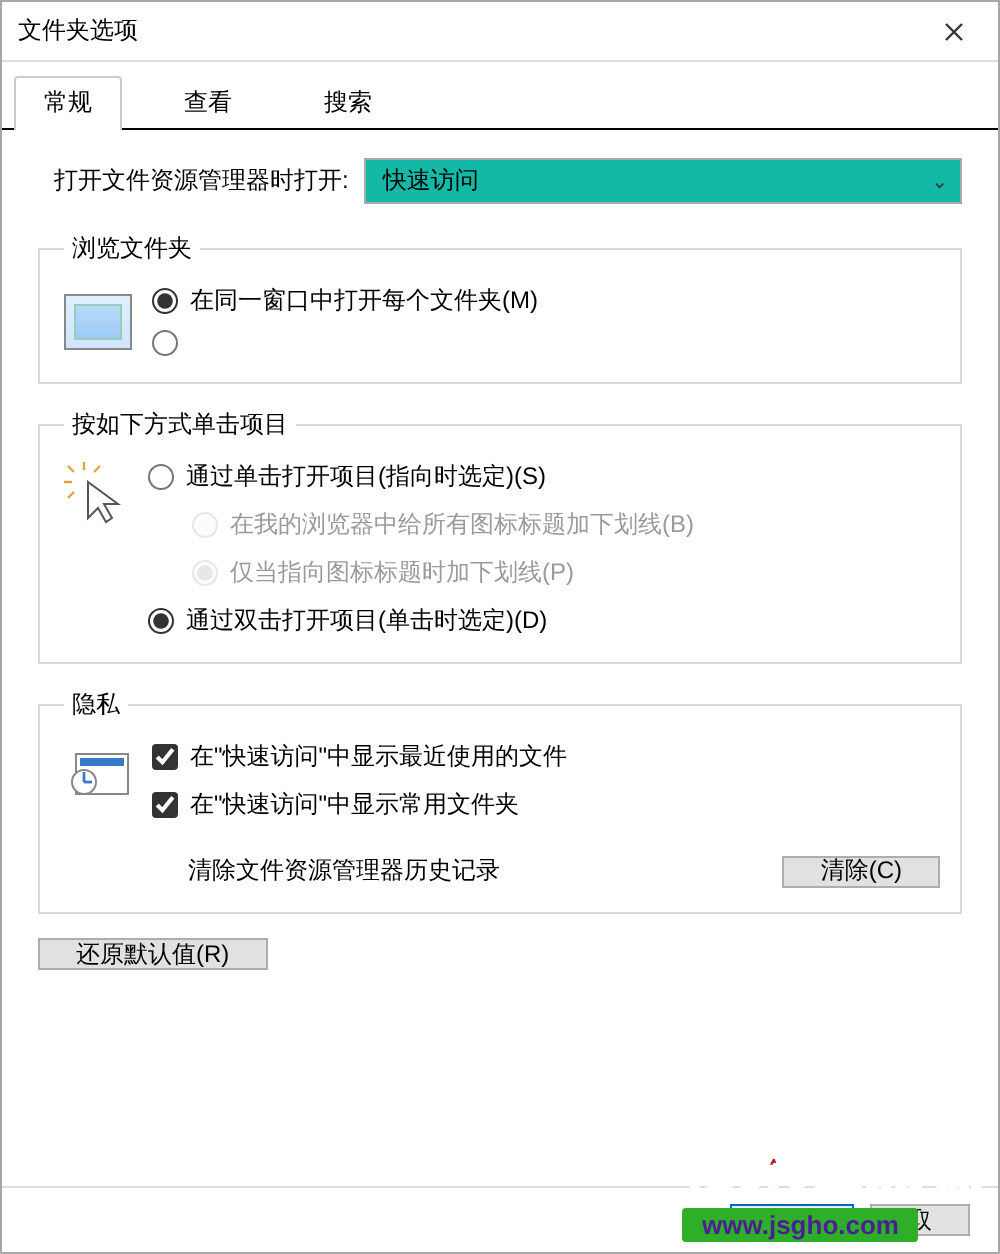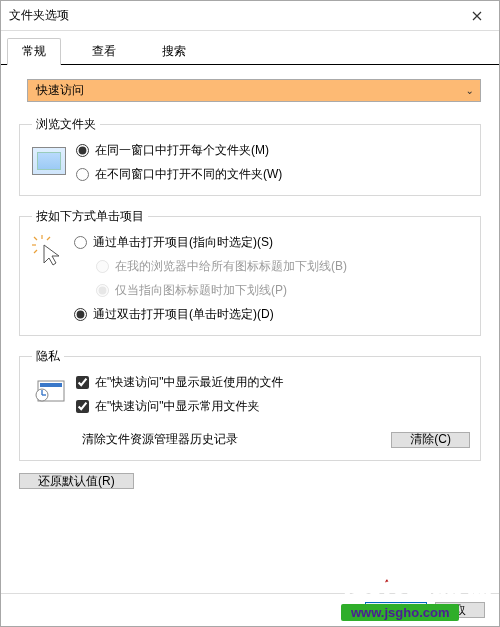--- a/index.html
+++ b/index.html
@@ -75,21 +75,21 @@
     padding-left: 8px;
   }
   .select {
     flex: 1;
     border: 1px solid #aaa;
     height: 23px;
     display: flex;
     align-items: center;
     justify-content: space-between;
     padding: 0 6px 0 8px;
-    background: #fdba74;
+    background: #14b8a6;
     font-size: 12px;
   }
   .select .chev { font-size: 10px; color: #333; }
   fieldset {
     border: 1px solid #d8d8d8;
     margin: 0 0 12px 0;
     padding: 8px 10px 12px 12px;
   }
   legend {
     padding: 0 4px;
@@ -126,20 +126,21 @@
     display: inline-flex;
     align-items: center;
     justify-content: center;
   }
   .clear-row {
     display: flex;
     justify-content: space-between;
     align-items: center;
     padding-left: 6px;
     margin-top: 10px;
+    margin-left: 12px;
   }
   .restore-row {
     display: flex;
     justify-content: flex-start;
     margin-top: 4px;
   }
   .footer {
     border-top: 1px solid #ddd;
     padding: 8px 14px;
     display: flex;
@@ -211,40 +212,40 @@
   </div>
 
   <div class="tabs">
     <div class="tab active">常规</div>
     <div class="tab">查看</div>
     <div class="tab">搜索</div>
   </div>
 
   <div class="content">
     <div class="row-top">
+      <span>打开文件资源管理器时打开:</span>
       <div class="select">
         <span>快速访问</span>
         <span class="chev">⌄</span>
       </div>
     </div>
 
     <fieldset>
       <legend>浏览文件夹</legend>
       <div class="fs-row">
         <div class="fs-icon">
           <div class="icon-windows"></div>
         </div>
         <div class="fs-options">
           <label class="radio-row">
             <input type="radio" name="browse" checked="" style="">
             <span>在同一窗口中打开每个文件夹(M)</span>
           </label>
           <label class="radio-row">
             <input type="radio" name="browse" style="">
-            <span>在不同窗口中打开不同的文件夹(W)</span>
           </label>
         </div>
       </div>
     </fieldset>
 
     <fieldset>
       <legend>按如下方式单击项目</legend>
       <div class="fs-row">
         <div class="fs-icon icon-click">
           <svg viewBox="0 0 34 34">

